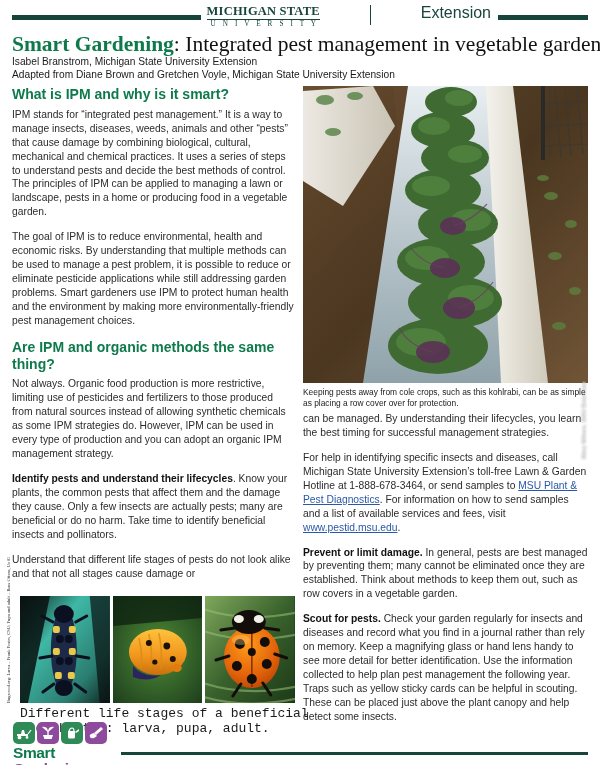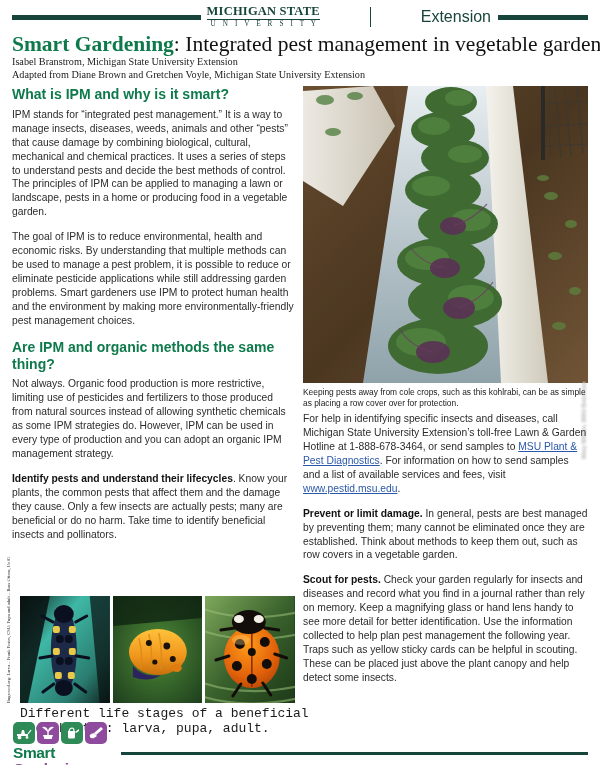--- a/index.html
+++ b/index.html
@@ -30,21 +30,21 @@
     margin-right: 6px;
     margin-left: 12px;
   }
   .rule-right {
     flex: 0 0 90px;
     height: 5px;
     background: #18453B;
     margin-left: 7px;
     margin-right: 12px;
   }
-  .msu-lockup { display: flex; align-items: center; flex: 0 0 auto; gap: 43px; }
+  .msu-lockup { display: flex; align-items: flex-start; flex: 0 0 auto; gap: 43px; }
   .msu-block { text-align: center; line-height: 1; }
   .msu-top {
     font-family: "Liberation Serif", serif;
     font-weight: bold;
     font-size: 12.5px;
     letter-spacing: 0.2px;
     color: #18453B;
     border-bottom: 1.5px solid #18453B;
     padding-bottom: 1px;
   }
@@ -82,21 +82,21 @@
   .title .smart {
     color: #0E7A4B;
     font-weight: bold;
   }
   .title .rest { font-weight: normal; }
 
   .byline {
     position: absolute;
     left: 12px; top: 55px;
     width: 470px;
-    font-family: Liberation Serif, serif;
+    font-family: Liberation Sans, sans-serif;
     font-size: 10.2px;
     line-height: 1.32;
     color: #1a1a1a;
   }
 
   
   .col-left {
     position: absolute;
     left: 12px; top: 86px;
     width: 283px;
@@ -255,20 +255,21 @@
 
   <div class="col-left">
     <h2 class="sec">What is IPM and why is it smart?</h2>
     <p class="body">IPM stands for “integrated pest management.” It is a way to manage insects, diseases, weeds, animals and other “pests” that cause damage by combining biological, cultural, mechanical and chemical practices. It uses a series of steps to understand pests and decide the best methods of control. The principles of IPM can be applied to managing a lawn or landscape, pests in a home or producing food in a vegetable garden.</p>
     <p class="body">The goal of IPM is to reduce environmental, health and economic risks. By understanding that multiple methods can be used to manage a pest problem, it is possible to reduce or eliminate pesticide applications while still addressing garden problems. Smart gardeners use IPM to protect human health and the environment by making more environmentally-friendly pest management choices.</p>
 
     <h2 class="sec">Are IPM and organic methods the same thing?</h2>
     <p class="body">Not always. Organic food production is more restrictive, limiting use of pesticides and fertilizers to those produced from natural sources instead of allowing synthetic chemicals as some IPM strategies do. However, IPM can be used in every type of production and you can adopt an organic IPM management strategy.</p>
 
     <p class="body"><b>Identify pests and understand their lifecycles</b><span>. Know your plants, the common pests that affect them and the damage they cause. Only a few insects are actually pests; many are beneficial or do no harm. Take time to identify beneficial insects and pollinators.</span></p>
+    <p class="body">Understand that different life stages of pests do not look alike and that not all stages cause damage or</p>
   </div>
 
   <div class="hero-wrap">
     <div class="hero">
       <svg width="285" height="297" viewBox="0 0 285 297" preserveAspectRatio="none">
         <defs>
           <linearGradient id="soil" x1="0" y1="0" x2="1" y2="1">
             <stop offset="0" stop-color="#6b4f32"></stop>
             <stop offset="0.5" stop-color="#4d3822"></stop>
             <stop offset="1" stop-color="#7a5c3c"></stop>
@@ -358,20 +359,21 @@
           <ellipse cx="30" cy="46" rx="8" ry="4"></ellipse>
         </g>
       </svg>
     </div>
     <div class="hero-credit">Mary Wilson, MSU Extension</div>
   </div>
 
   <div class="caption-hero">Keeping pests away from cole crops, such as this kohlrabi, can be as simple as placing a row cover over for protection.</div>
 
   <div class="col-right-text">
+    <p class="body">can be managed. By understanding their lifecycles, you learn the best timing for successful management strategies.</p>
     <p class="body"><span>For help in identifying specific insects and diseases, call Michigan State University Extension’s toll-free Lawn &amp; Garden Hotline at 1-888-678-3464, or send samples to </span><a class="link" href="#">MSU Plant &amp; Pest Diagnostics</a><span>. For information on how to send samples and a list of available services and fees, visit </span><a class="link" href="#">www.pestid.msu.edu</a><span>.</span></p>
     <p class="body"><b>Prevent or limit damage.</b><span> In general, pests are best managed by preventing them; many cannot be eliminated once they are established. Think about methods to keep them out, such as row covers in a vegetable garden.</span></p>
     <p class="body"><b>Scout for pests.</b><span> Check your garden regularly for insects and diseases and record what you find in a journal rather than rely on memory. Keep a magnifying glass or hand lens handy to see more detail for better identification. Use the information collected to help plan pest management the following year. Traps such as yellow sticky cards can be helpful in scouting. These can be placed just above the plant canopy and help detect some insects.</span></p>
   </div>
 
   <div class="beetle-credit">Bugwood.org: Larva – Frank Peairs, CSU;
 Pupa and adult – Russ Ottens, UofG</div>
 
   <div class="beetles">
     <div class="beetle">

